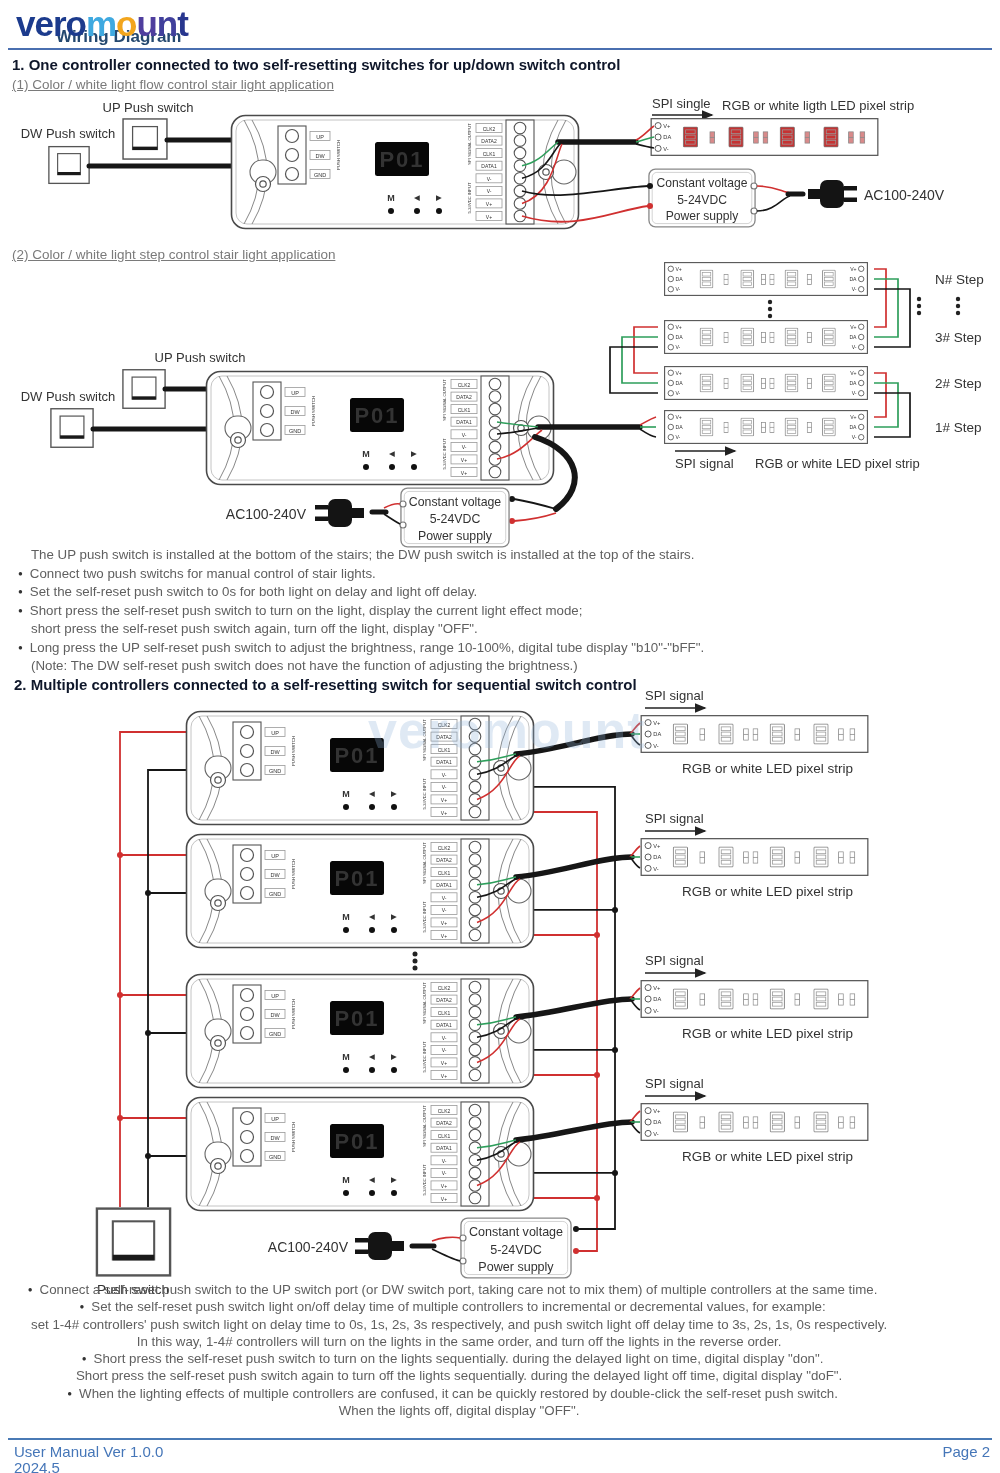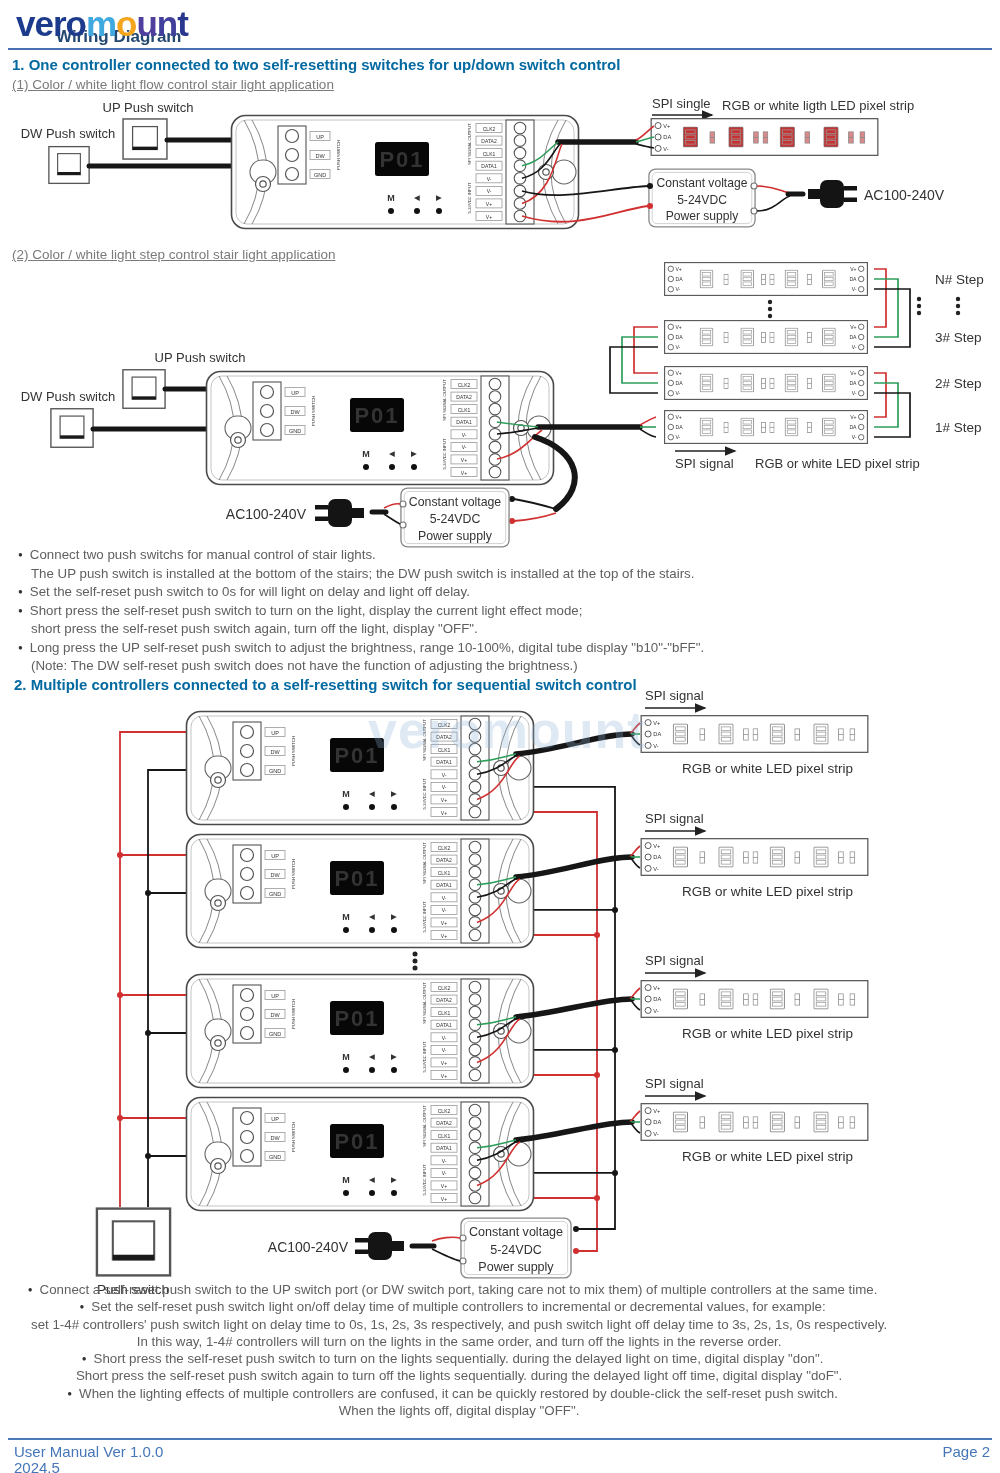--- a/index.html
+++ b/index.html
@@ -2,21 +2,21 @@
 <html><head>
 <meta charset="utf-8">
 <style>
   html,body{margin:0;padding:0;background:#fff;}
   body{width:1000px;height:1473px;position:relative;font-family:"Liberation Sans",sans-serif;overflow:hidden;}
   .abs{position:absolute;}
   .logo{font-weight:800;font-size:35px;letter-spacing:-1px;line-height:1;}
   .logo span{display:inline;}
   .pgtitle{font-size:17px;font-weight:700;color:#24486f;}
   .rule{height:2px;background:#4a6fb0;}
-  .h1{font-size:15px;color:#0369a1;font-weight:600;}
+  .h1{font-size:15px;color:#0f172a;font-weight:600;}
   .sub{font-size:13.5px;color:#7a7a7a;text-decoration:underline;}
   .bullets{color:#5f5f5f;font-size:13.3px;}
   .bullets .ln{line-height:18.5px;white-space:nowrap;}
   .bullets2 .ln{line-height:17.3px;text-align:center;}
   .ln.b::before{content:"●";font-size:8px;vertical-align:2px;margin-right:7px;color:#333;}
   .ln.b{padding-left:4px;}
   .ln.c{padding-left:17px;}
   .footer{font-size:15px;color:#4576b8;}
   .watermark{font-size:52px;font-weight:800;color:#8fb3d9;opacity:.28;letter-spacing:1px;}
   svg{position:absolute;left:0;}
@@ -323,23 +323,23 @@
   <g fill="none">
     <path d="M372,267 H386" stroke="#161616" stroke-width="5" stroke-linecap="round"></path>
     <path d="M384,263 C390,260 396,258 400,259" stroke="#d03030" stroke-width="1.6"></path>
     <path d="M384,269 C390,273 396,277 400,279" stroke="#161616" stroke-width="1.6"></path>
   </g>
   <use href="#plug" transform="translate(372,250) scale(-1,1)" width="60" height="36"></use>
   <text x="306" y="274" text-anchor="end" class="lab14">AC100-240V</text>
 </svg>
 
 <div class="abs bullets" style="left:14px;top:546px;z-index:2">
+  <div class="ln c">The UP push switch is installed at the bottom of the stairs; the DW push switch is installed at the top of the stairs.</div>
   <div class="ln b">Connect two push switchs for manual control of stair lights.</div>
-  <div class="ln c">The UP push switch is installed at the bottom of the stairs; the DW push switch is installed at the top of the stairs.</div>
-  <div class="ln b">Set the self-reset push switch to 0s for will light on delay and light off delay.</div>
+  <div class="ln b">Set the self-reset push switch to 0s for both light on delay and light off delay.</div>
   <div class="ln b">Short press the self-reset push switch to turn on the light, display the current light effect mode;</div>
   <div class="ln c">short press the self-reset push switch again, turn off the light, display "OFF".</div>
   <div class="ln b">Long press the UP self-reset push switch to adjust the brightness, range 10-100%, digital tube display "b10"-"bFF".</div>
   <div class="ln c">(Note: The DW self-reset push switch does not have the function of adjusting the brightness.)</div>
 </div>
 
 <div class="abs h1" style="left:14px;top:676px">2. Multiple controllers connected to a self-resetting switch for sequential switch control</div>
 
 <div class="abs watermark" style="left:368px;top:700px;z-index:2">veromount</div>
 

